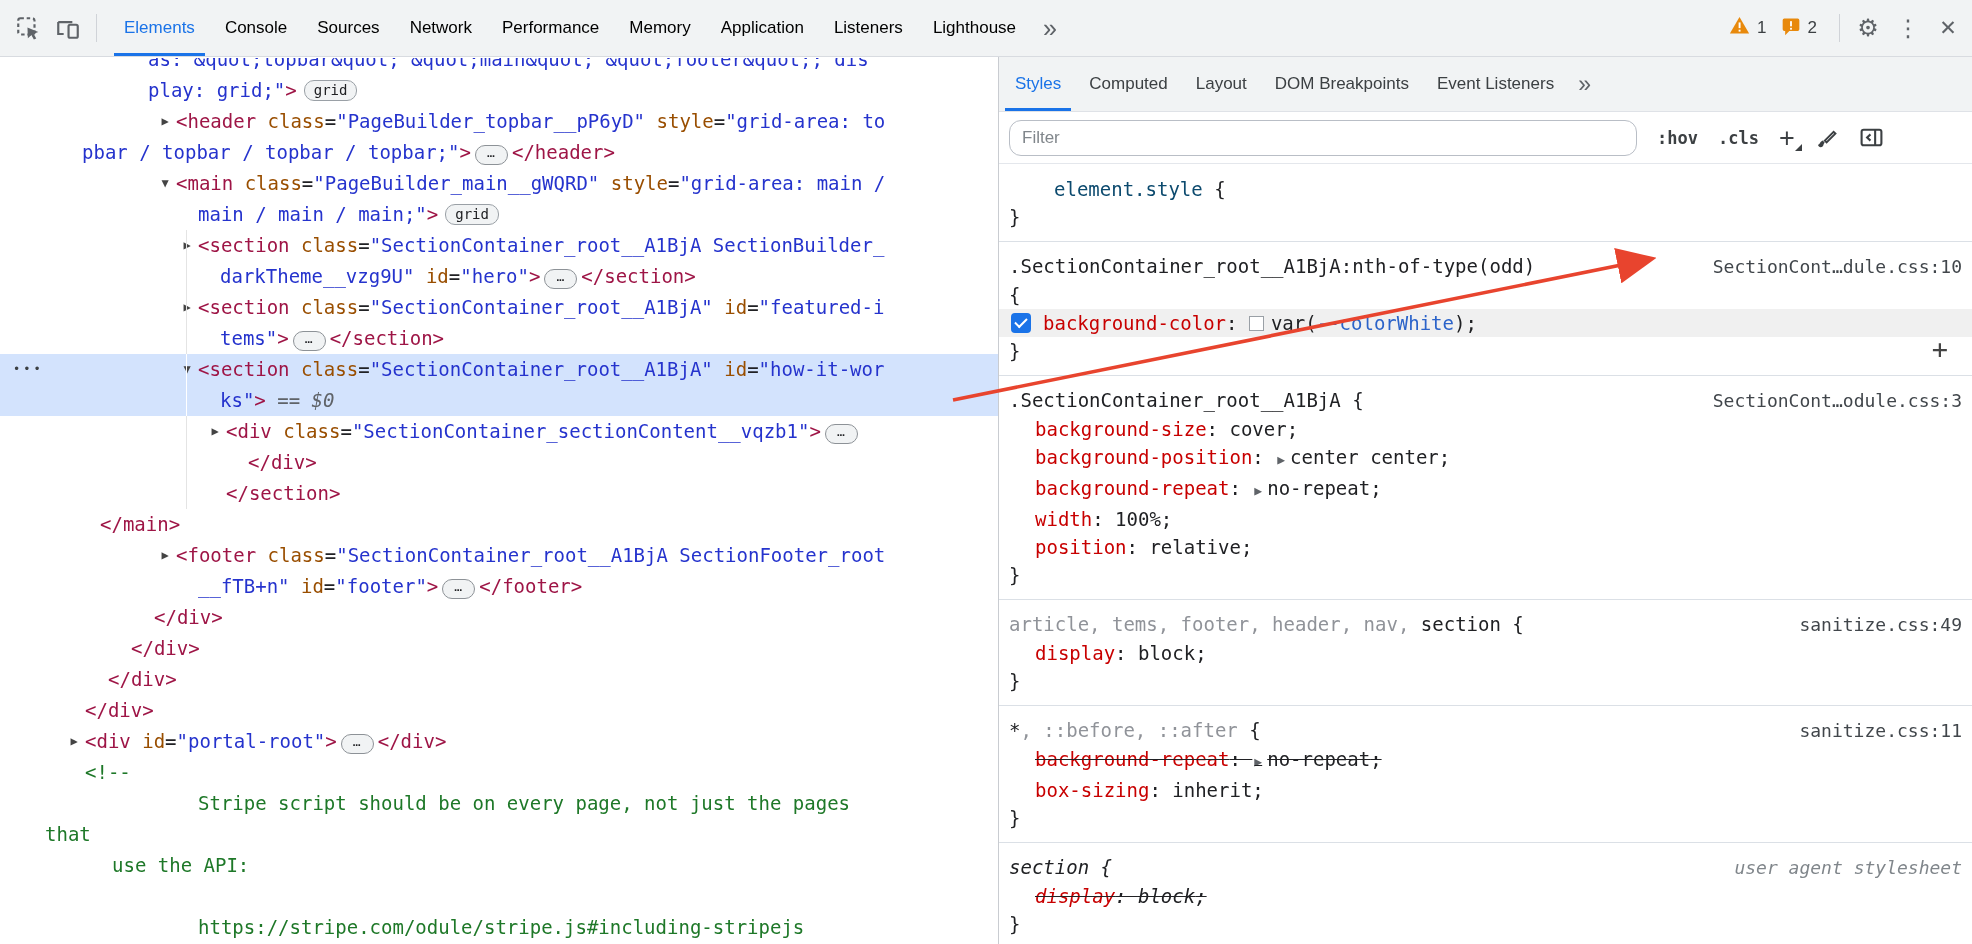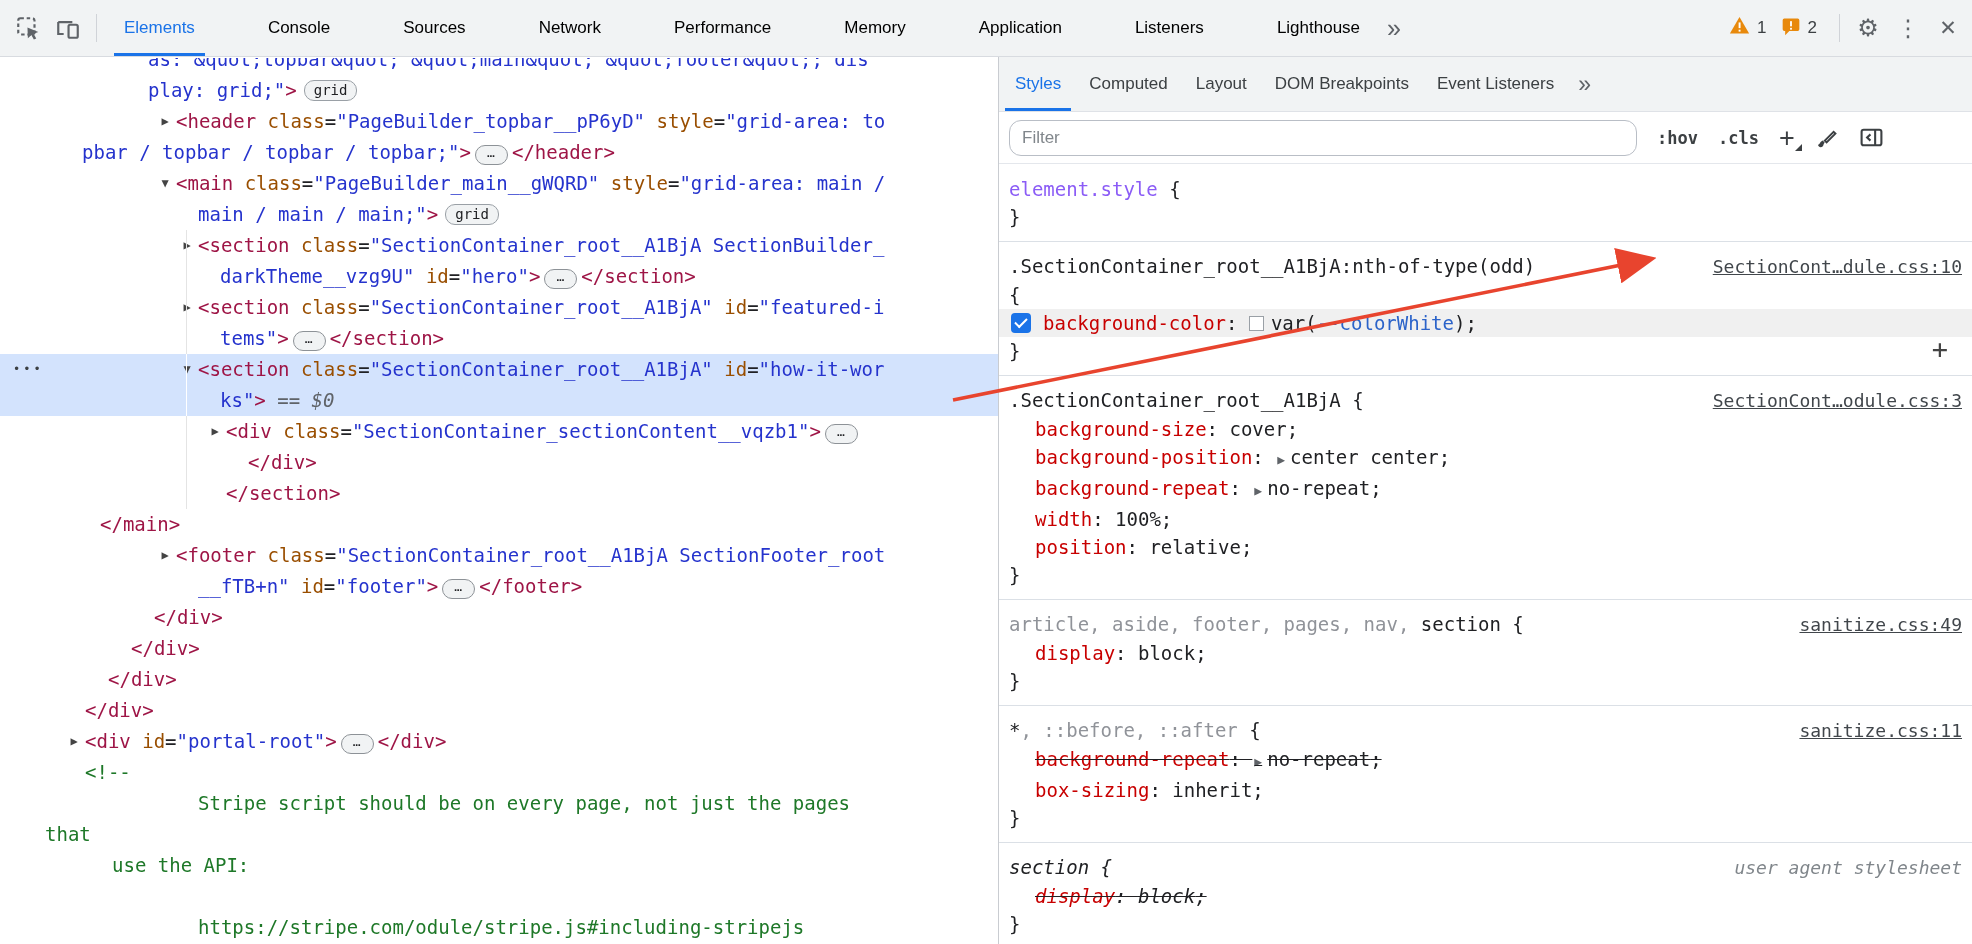--- a/index.html
+++ b/index.html
@@ -5,21 +5,21 @@
   html,body{margin:0;padding:0;background:#fff;}
   .app{position:relative;width:1972px;height:944px;background:#fff;overflow:hidden;
        font-family:"Liberation Sans",sans-serif;color:#202124;}
   
   .toolbar{position:absolute;left:0;top:0;width:100%;height:57px;background:#f1f3f4;
            border-bottom:1px solid #d8dbe0;display:flex;align-items:center;box-sizing:border-box;}
   .tb-icon{width:40px;height:40px;display:flex;align-items:center;justify-content:center;
            color:#5f6368;flex:0 0 auto;}
   .tb-icon svg{display:block;}
   .vsep{width:1px;height:28px;background:#d0d3d8;margin:0 8px;flex:0 0 auto;}
-  .tabs{display:flex;height:100%;align-items:stretch;margin-left:4px;gap:43px;}
+  .tabs{display:flex;height:100%;align-items:stretch;margin-left:4px;}
   .tab{display:flex;align-items:center;padding:0 15px;font-size:17px;color:#000000;position:relative;white-space:nowrap;}
   .tab.active{color:#1a73e8;}
   .tab.active::after{content:"";position:absolute;left:5px;right:5px;bottom:0;height:3px;background:#1a73e8;}
   .more-tabs{font-size:25px;color:#5f6368;padding:0 12px;}
   .spacer{flex:1;}
   .status-group{display:flex;align-items:center;gap:7px;font-size:17px;color:#3c4043;margin-right:14px;}
   .glyph-btn{font-size:25px;color:#5f6368;width:40px;text-align:center;}
   
   .dom-panel{position:absolute;left:0;top:58px;width:998px;bottom:0;overflow:hidden;background:#fff;
              font-family:"DejaVu Sans Mono","Liberation Mono",monospace;font-size:19px;color:#202124;}
@@ -56,22 +56,22 @@
   .plusbtn{position:relative;font-size:27px;font-weight:300;color:#3c4043;margin-left:20px;line-height:20px;}
   .plusbtn::after{content:"";position:absolute;right:-7px;bottom:-3px;border-left:7px solid transparent;border-bottom:7px solid #3c4043;}
   .icon-btn{margin-left:20px;color:#3c4043;display:flex;align-items:center;}
   
   .sp-content{position:absolute;top:108px;left:0;right:0;bottom:0;overflow:hidden;
               font-family:"DejaVu Sans Mono","Liberation Mono",monospace;font-size:19px;color:#202124;}
   .sect{border-bottom:1px solid #dbe0e6;padding:10px 10px;}
   .srow{line-height:28px;display:flex;align-items:baseline;}
   .sel-text{flex:1;min-width:0;white-space:pre-wrap;}
   .muted{color:#909399;}
-  .muted2{color:#8b5cf6;}
-  .csslink{color:#41464b;text-decoration:underline;font-size:18px;white-space:nowrap;margin-left:24px;}
+  .muted2{color:#0c4a6e;margin-left:45px;}
+  .csslink{color:#41464b;font-size:18px;white-space:nowrap;margin-left:24px;}
   .ua-label{color:#80868b;font-style:italic;font-size:18px;white-space:nowrap;}
   .decl{padding-left:26px;line-height:28px;position:relative;white-space:pre;}
   .decl.band{background:#f0f0f0;margin:0 -10px;padding-left:44px;padding-right:10px;}
   .prop{color:#c80000;}
   .exp{color:#5f6368;font-size:13px;margin:0 5px 0 2px;}
   .varlink{color:#2b63c9;}
   .struck .stk{text-decoration:line-through;}
   .italic{font-style:italic;}
   .swatch{display:inline-block;width:15px;height:15px;border:1px solid #9aa0a6;background:#fff;margin-right:7px;vertical-align:-1px;box-sizing:border-box;}
   .cb{position:absolute;left:12px;top:4px;width:20px;height:20px;background:#1a73e8;border-radius:4px;}
@@ -228,21 +228,21 @@
           </div>
           <div class="decl"><span><span class="prop">background-size</span><span class="s-plain">: </span><span class="s-plain">cover</span><span class="s-plain">;</span></span></div>
           <div class="decl"><span><span class="prop">background-position</span><span class="s-plain">: </span><span class="exp">▶</span><span class="s-plain">center center</span><span class="s-plain">;</span></span></div>
           <div class="decl"><span><span class="prop">background-repeat</span><span class="s-plain">: </span><span class="exp">▶</span><span class="s-plain">no-repeat</span><span class="s-plain">;</span></span></div>
           <div class="decl"><span><span class="prop">width</span><span class="s-plain">: </span><span class="s-plain">100%</span><span class="s-plain">;</span></span></div>
           <div class="decl"><span><span class="prop">position</span><span class="s-plain">: </span><span class="s-plain">relative</span><span class="s-plain">;</span></span></div>
           <div class="closerow">}</div>
         </section>
         <section class="sect">
           <div class="srow">
-            <span class="sel-text"><span class="muted">article, aside, footer, pages, nav, </span><span>section</span><span class="s-plain"> {</span></span>
+            <span class="sel-text"><span class="muted">article, tems, footer, header, nav, </span><span>section</span><span class="s-plain"> {</span></span>
             <span class="csslink">sanitize.css:49</span>
           </div>
           <div class="decl"><span><span class="prop">display</span><span class="s-plain">: </span><span class="s-plain">block</span><span class="s-plain">;</span></span></div>
           <div class="closerow">}</div>
         </section>
         <section class="sect">
           <div class="srow">
             <span class="sel-text"><span>*</span><span class="muted">, ::before, ::after</span><span class="s-plain"> {</span></span>
             <span class="csslink">sanitize.css:11</span>
           </div>

